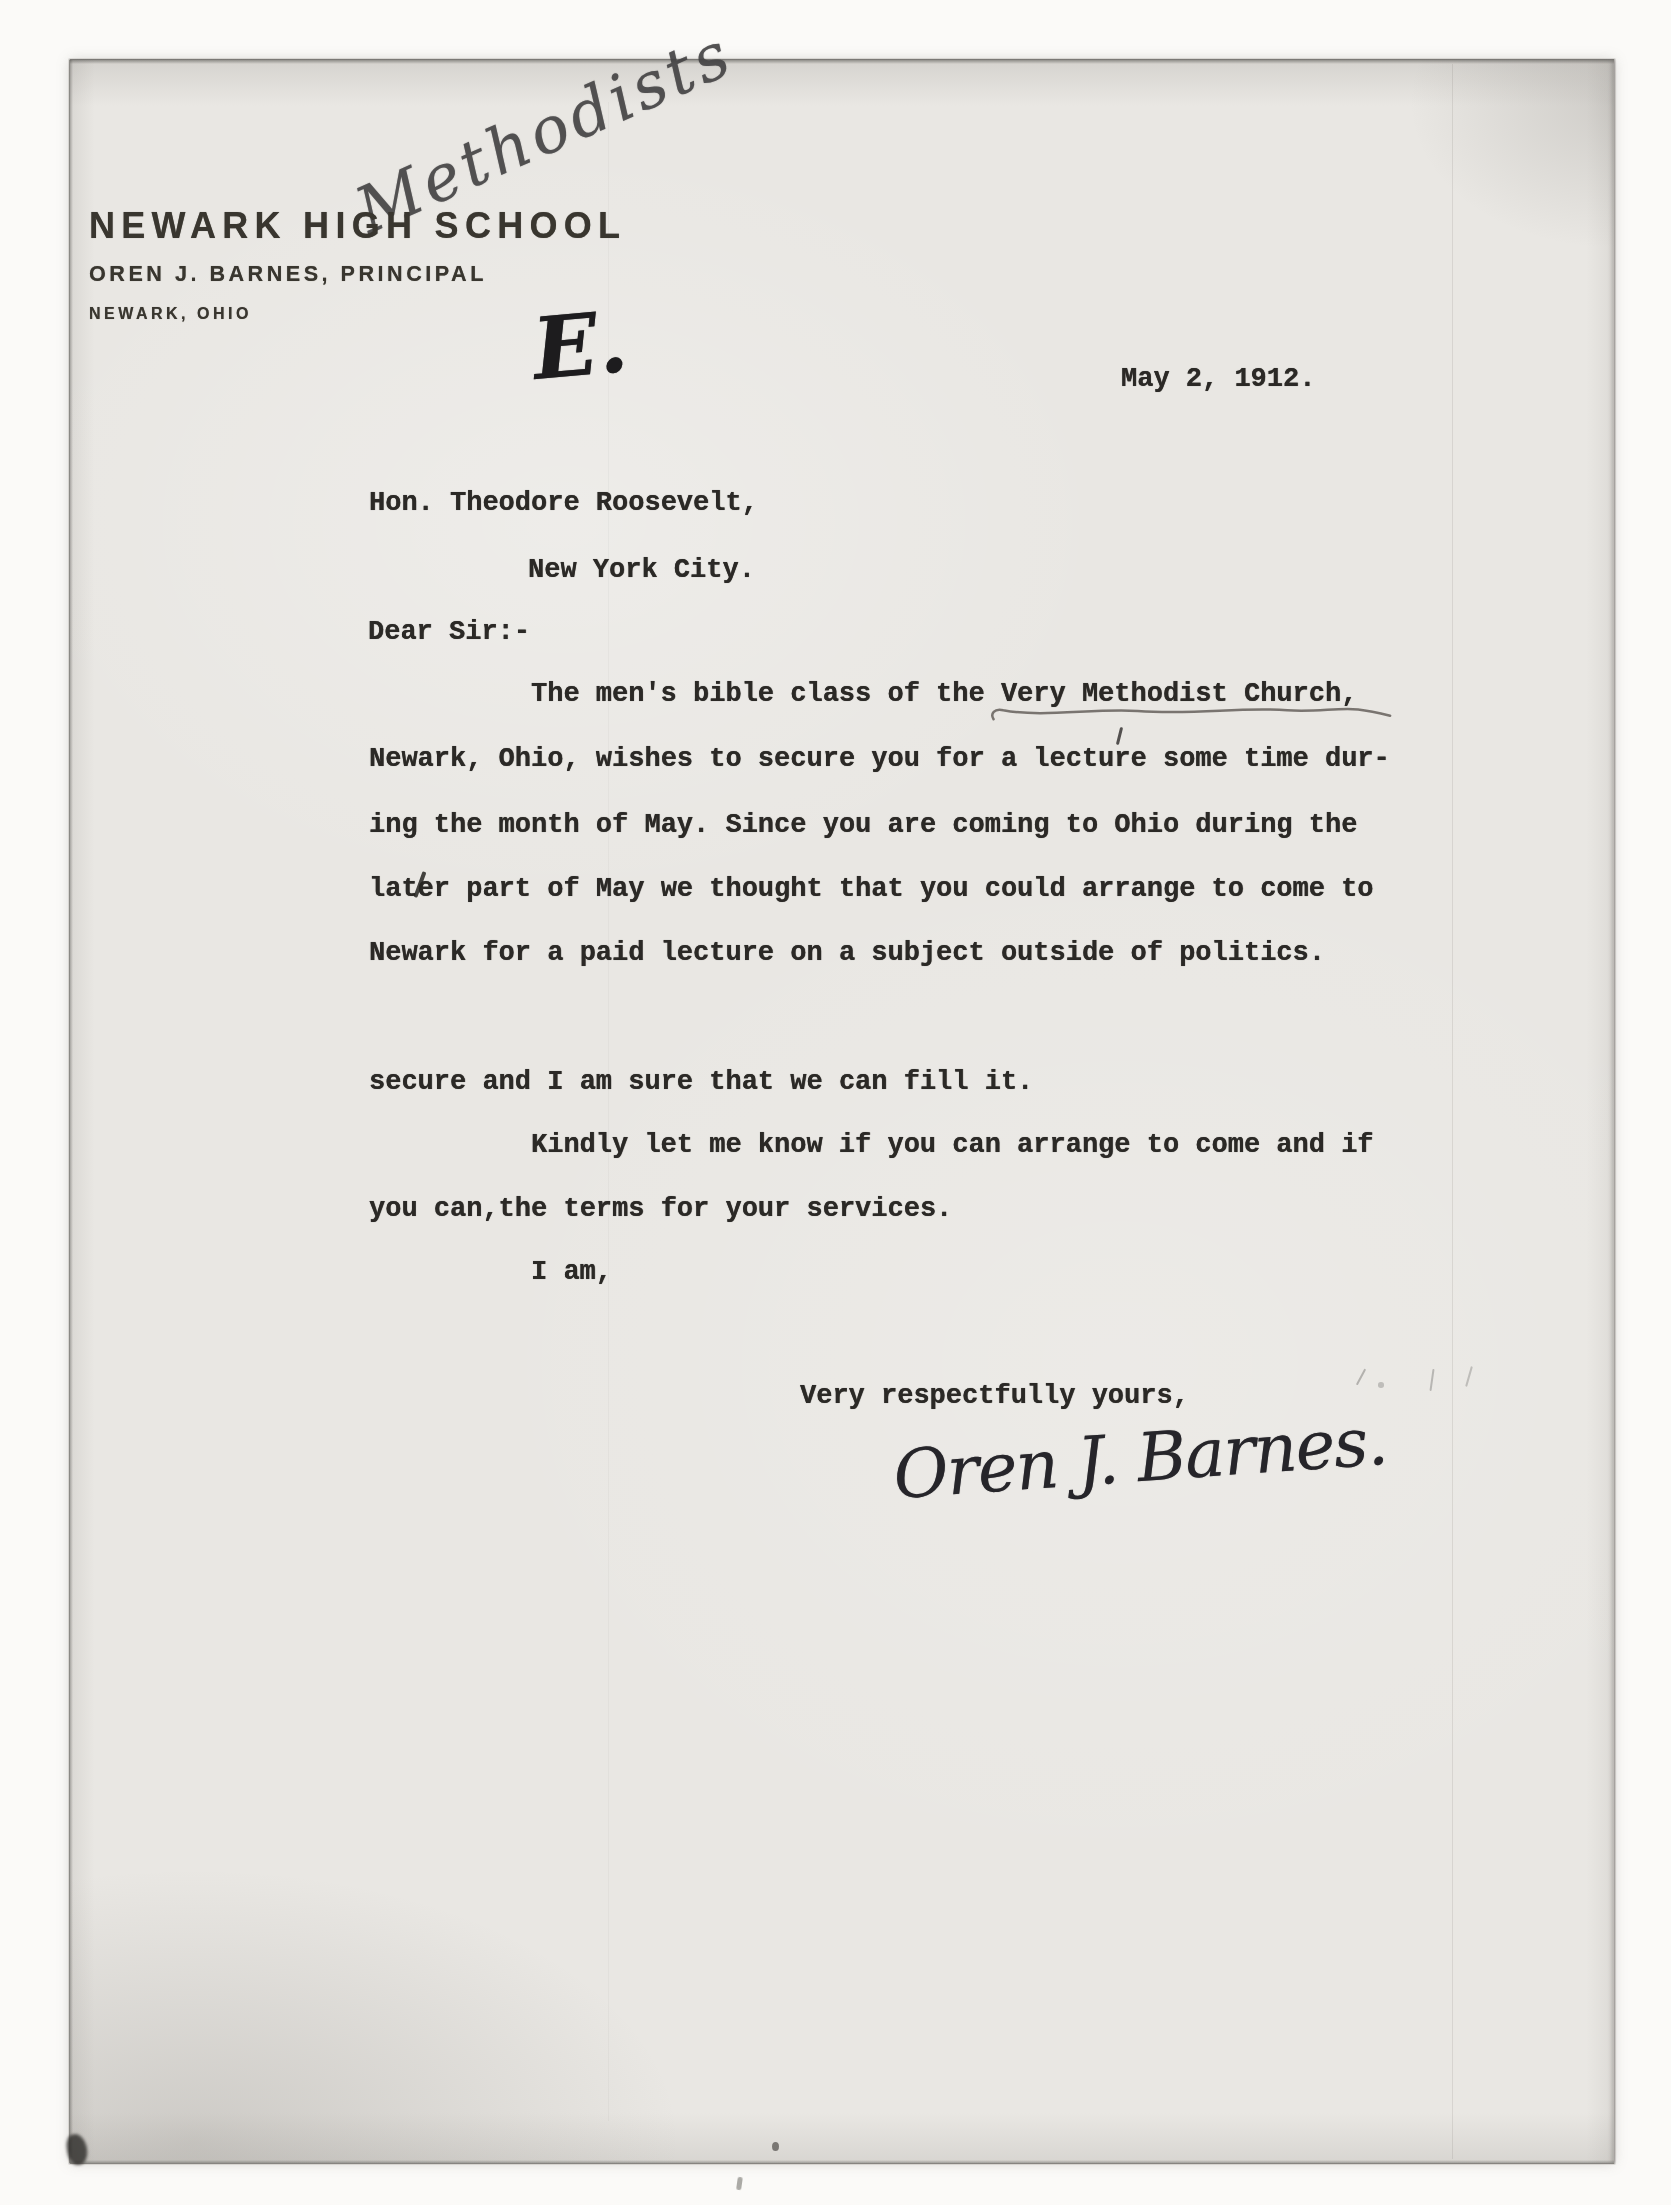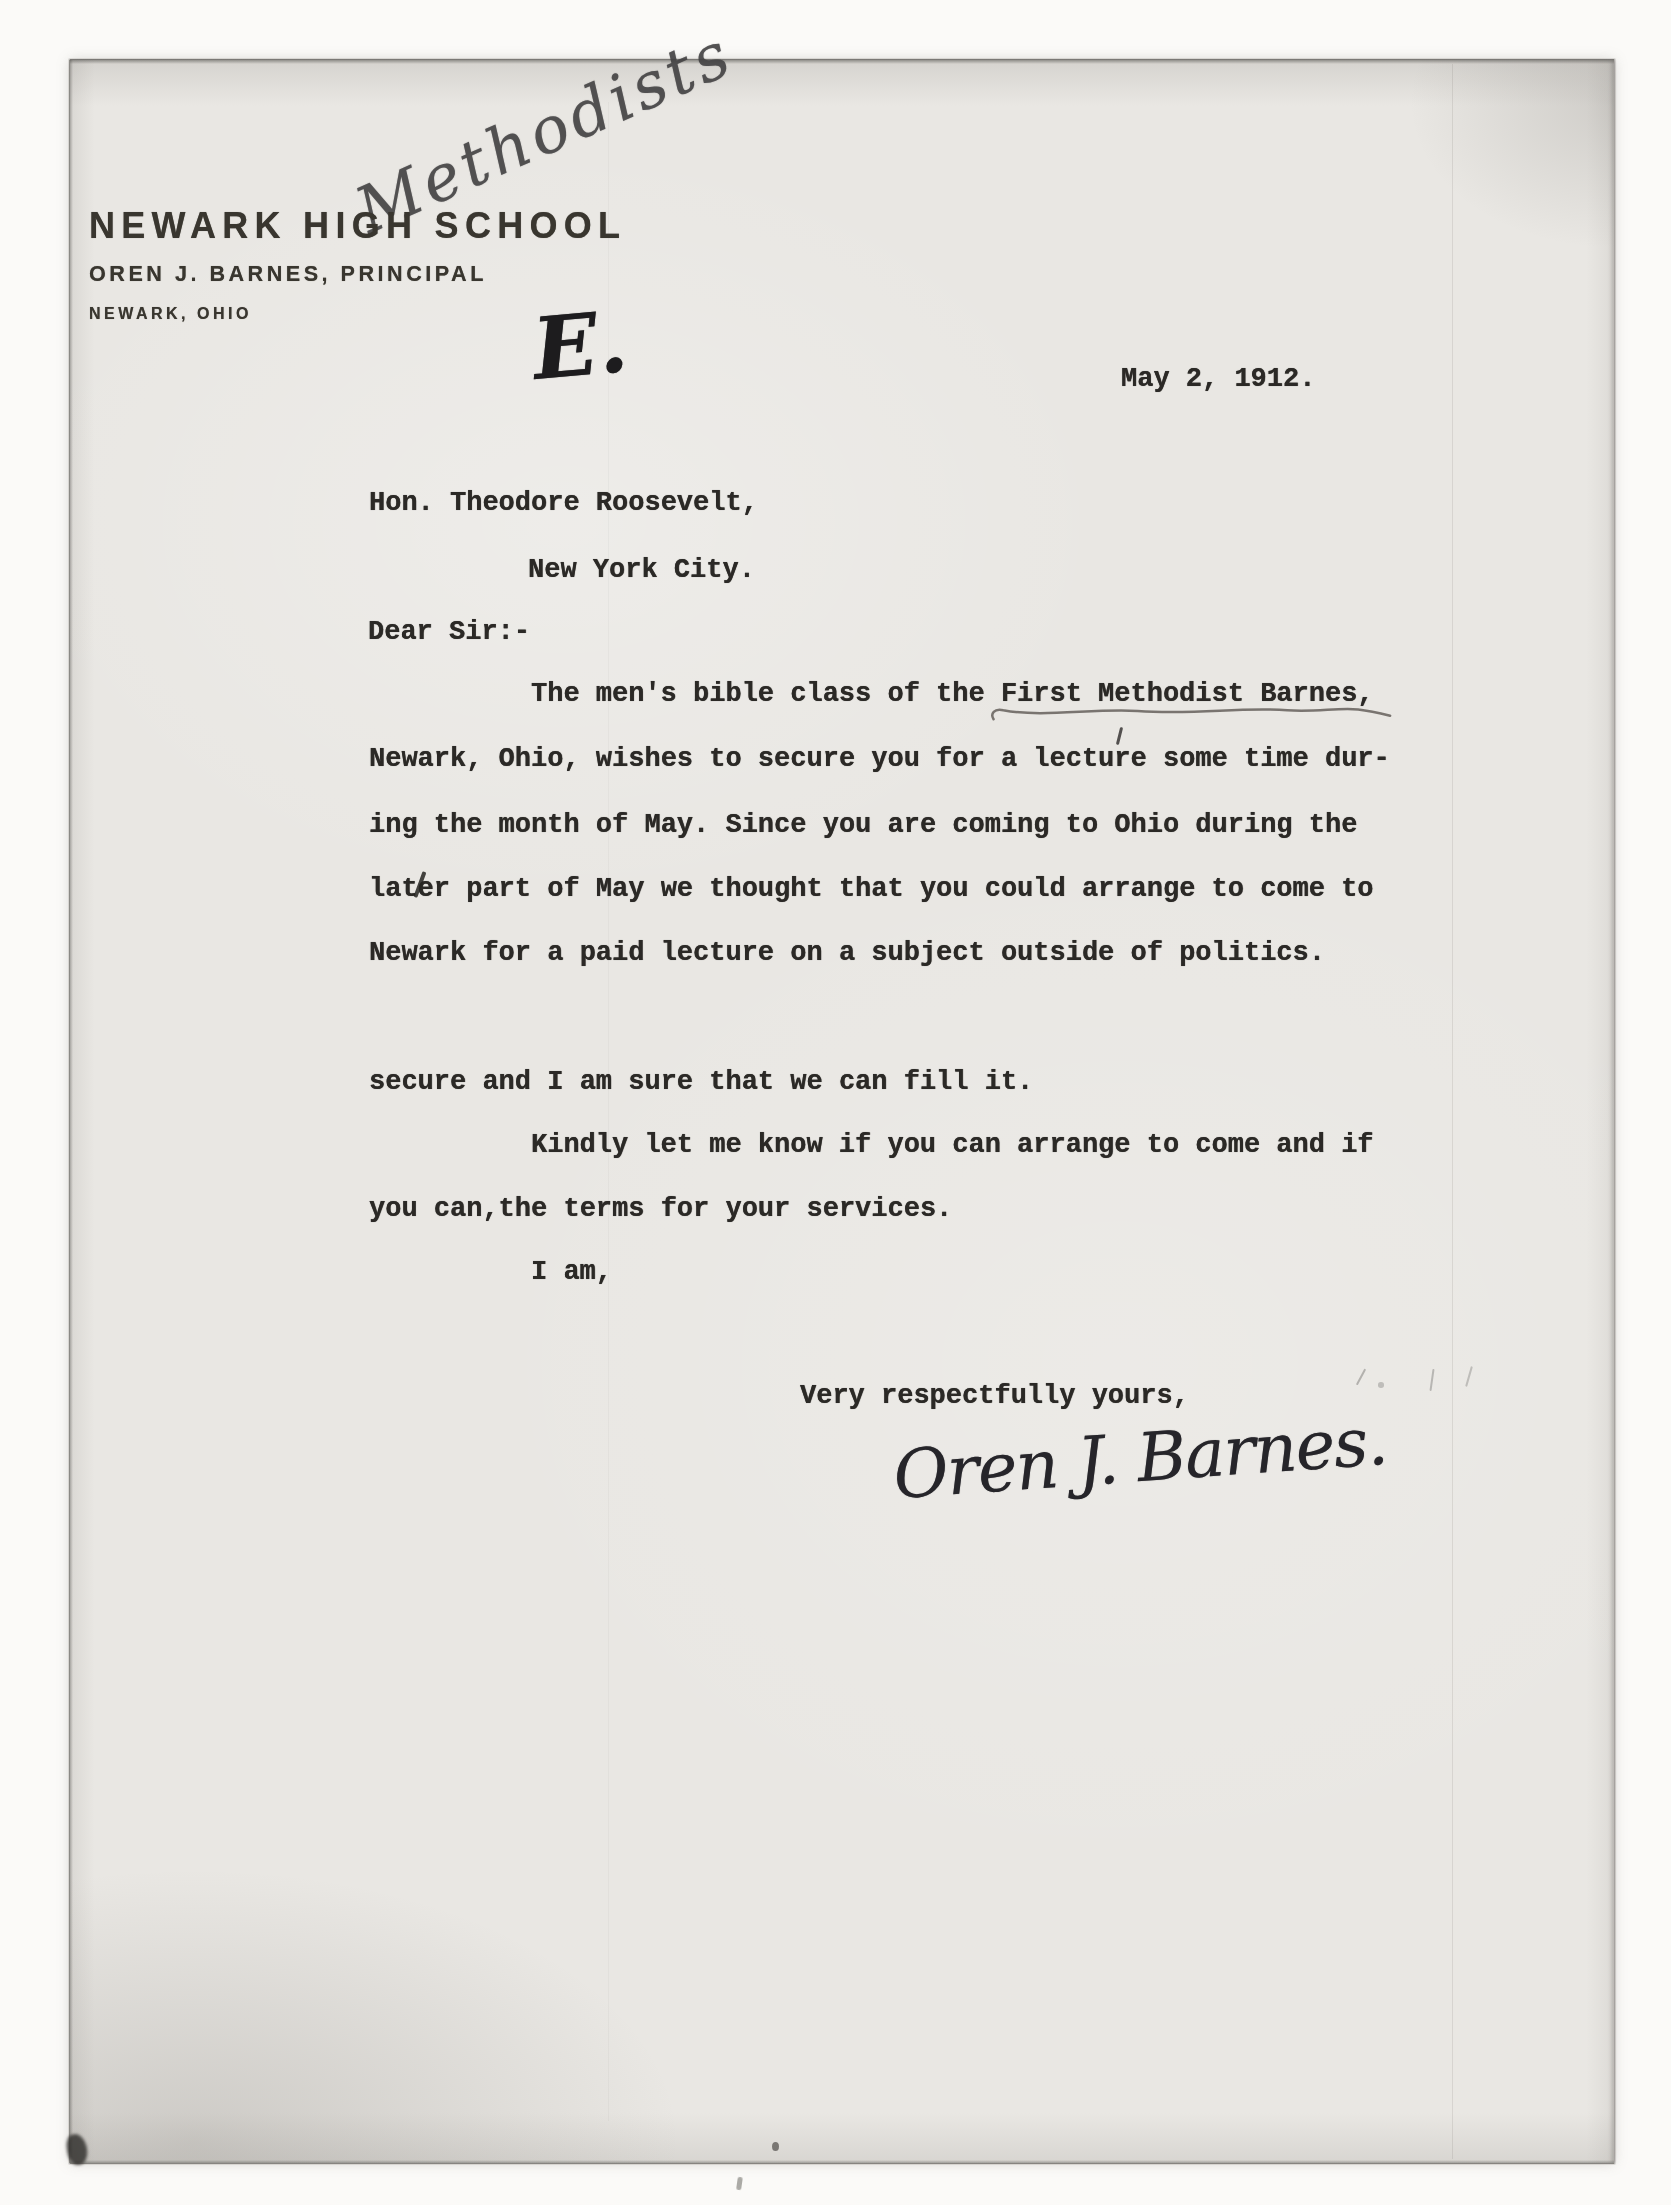--- a/index.html
+++ b/index.html
@@ -87,21 +87,21 @@
 
     <div class="hand filing-e">E.</div>
 
     <div class="typed" style="left:1051px;top:305px">May 2, 1912.</div>
 
     <div class="typed" style="left:299px;top:429px">Hon. Theodore Roosevelt,</div>
     <div class="typed" style="left:458px;top:496px">New York City.</div>
 
     <div class="typed" style="left:298px;top:558px">Dear Sir:-</div>
 
-    <div class="typed" style="left:461px;top:620px"><span>The men's bible class of the </span><span>First Methodist Barnes,</span></div>
+    <div class="typed" style="left:461px;top:620px"><span>The men's bible class of the </span><span>Very Methodist Church,</span></div>
     <div class="typed" style="left:299px;top:685px">Newark, Ohio, wishes to secure you for a lecture some time dur-</div>
     <div class="typed" style="left:299px;top:751px">ing the month of May. Since you are coming to Ohio during the</div>
     <div class="typed" style="left:299px;top:815px">later part of May we thought that you could arrange to come to</div>
     <div class="typed" style="left:299px;top:879px">Newark for a paid lecture on a subject outside of politics.</div>
     <div class="typed" style="left:299px;top:1008px">secure and I am sure that we can fill it.</div>
     <div class="typed" style="left:299px;top:1135px">you can,the terms for your services.</div>
     <div class="typed" style="left:461px;top:1071px">Kindly let me know if you can arrange to come and if</div>
     <div class="typed" style="left:461px;top:1198px">I am,</div>
 
     <svg class="wavy" style="left:918px;top:641px" width="407" height="24" viewBox="0 0 585 34">

